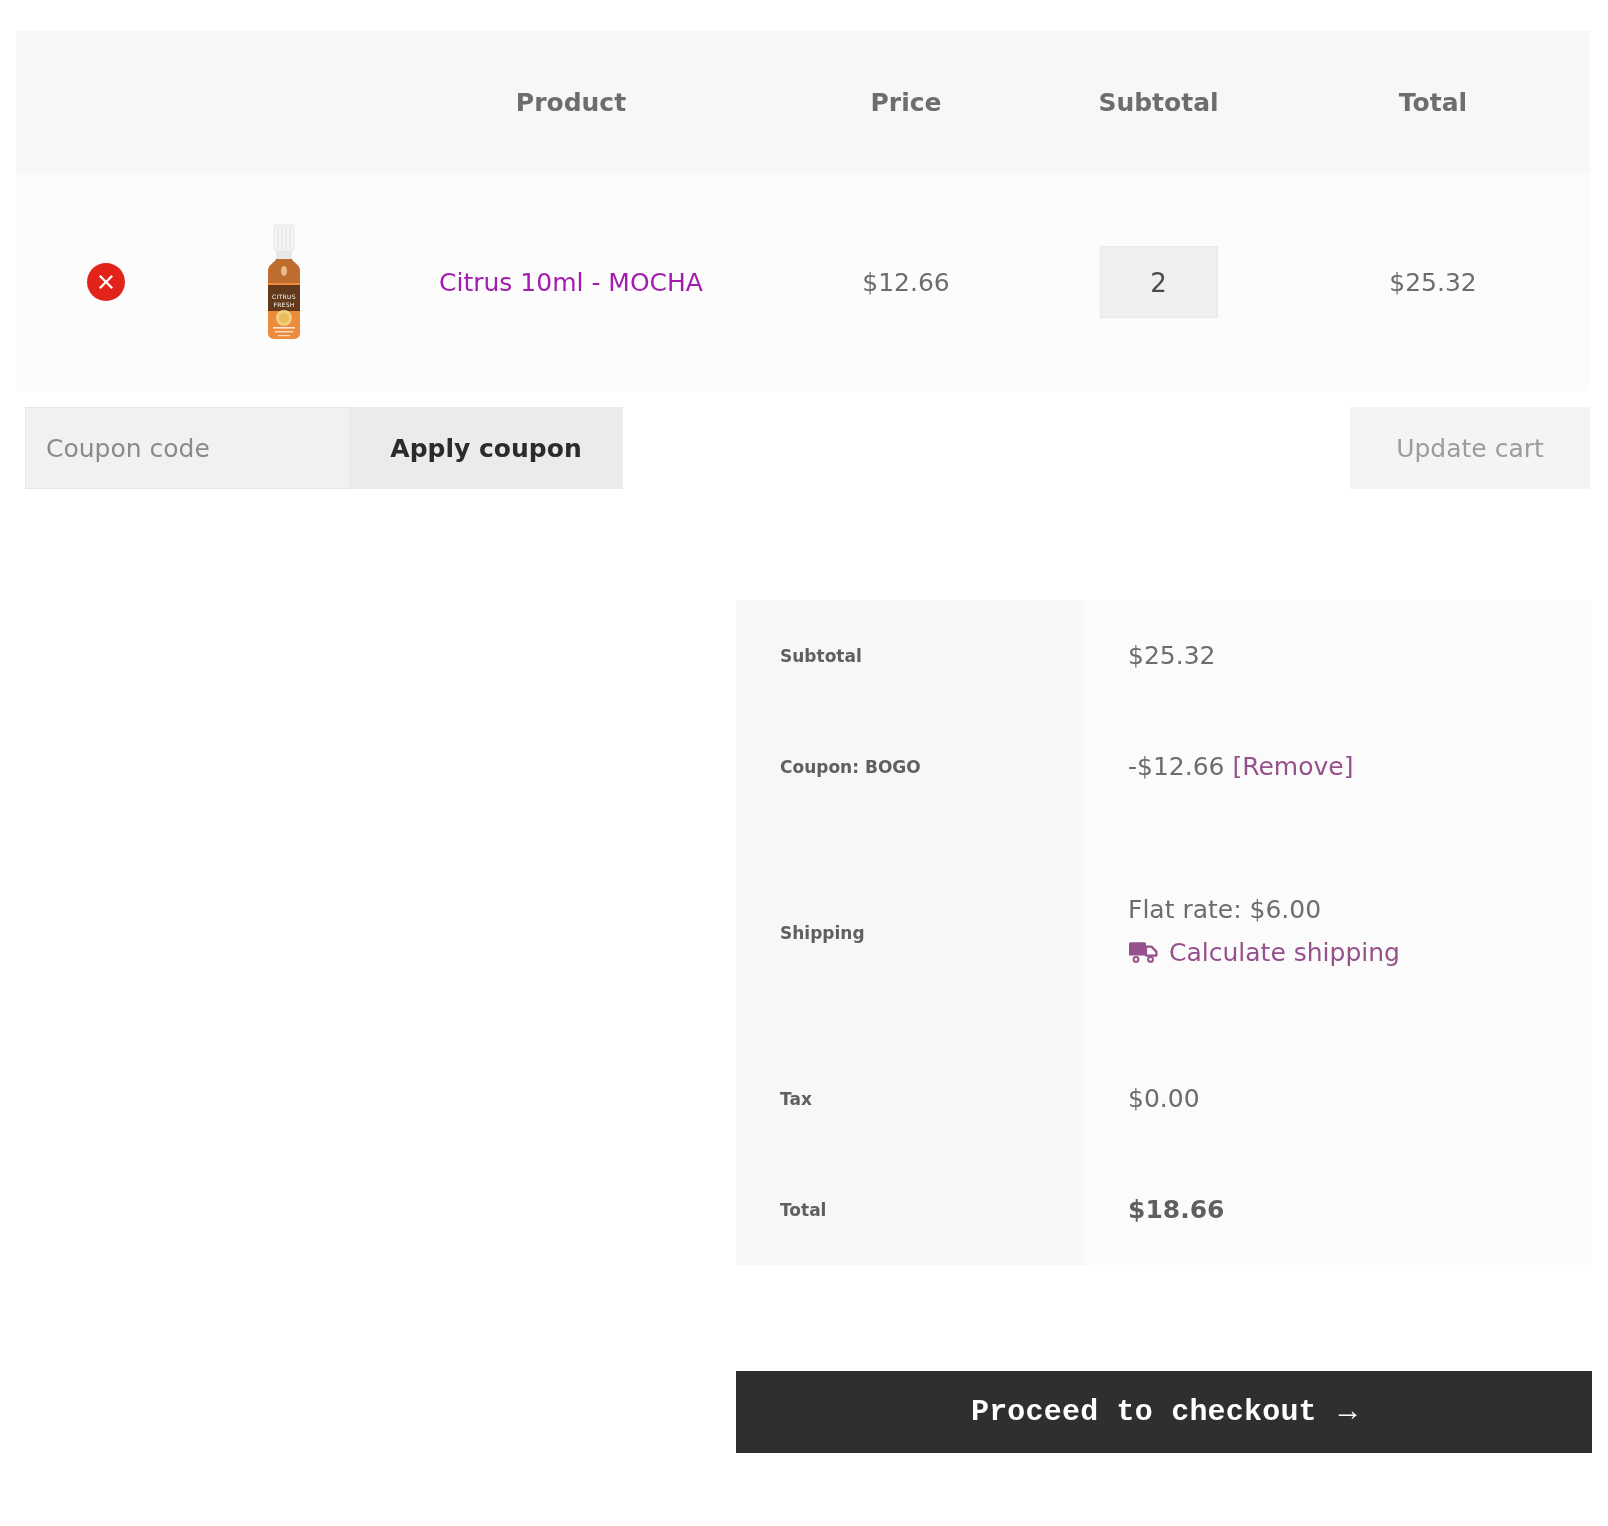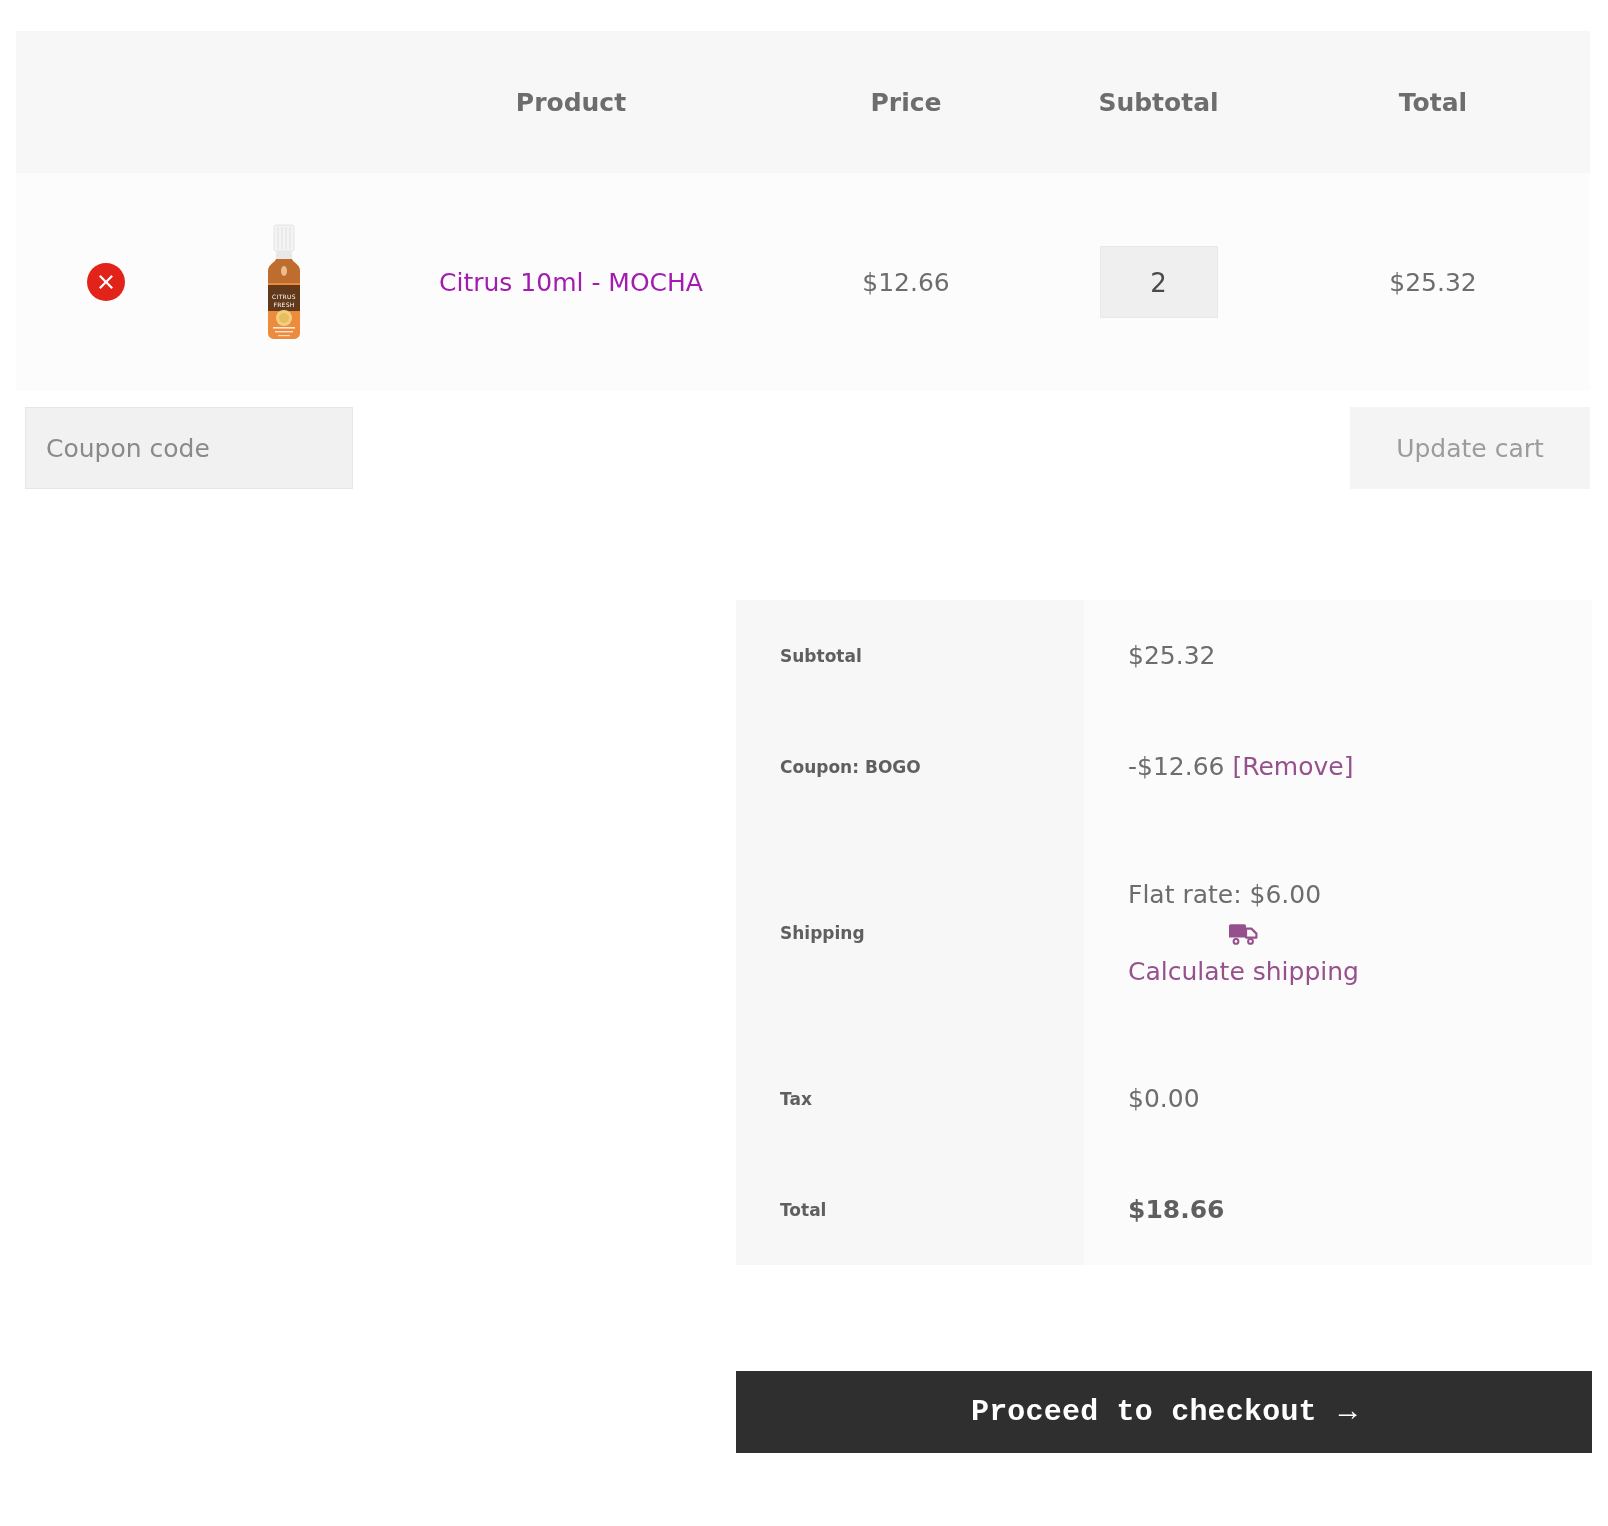--- a/index.html
+++ b/index.html
@@ -224,21 +224,20 @@
   .shipping-method { margin-bottom: 14px; }
 
   .calc-shipping {
     display: inline-flex;
     align-items: center;
     gap: 11px;
     color: #96518c;
     font-size: 25px;
     text-decoration: none;
     cursor: pointer;
-    flex-direction: column;
   }
   .truck-icon { display: inline-block; line-height: 0; }
 
   .checkout-btn {
     position: absolute;
     left: 736px;
     top: 1371px;
     width: 856px;
     height: 82px;
     background: #2f2f2f;
@@ -324,20 +323,21 @@
           <span class="qty-box">2</span>
         </td>
 
         <td class="line-total-cell">$25.32</td>
       </tr>
     </tbody>
   </table>
 
   <div class="actions-row">
     <input class="coupon-input" type="text" placeholder="Coupon code" style="">
+    <button class="apply-coupon-btn">Apply coupon</button>
     <button class="update-cart-btn">Update cart</button>
   </div>
 
   <div class="cart-totals">
 
     <table class="totals-table">
       <tbody>
         <tr>
           <th>Subtotal</th>
           <td>$25.32</td>

